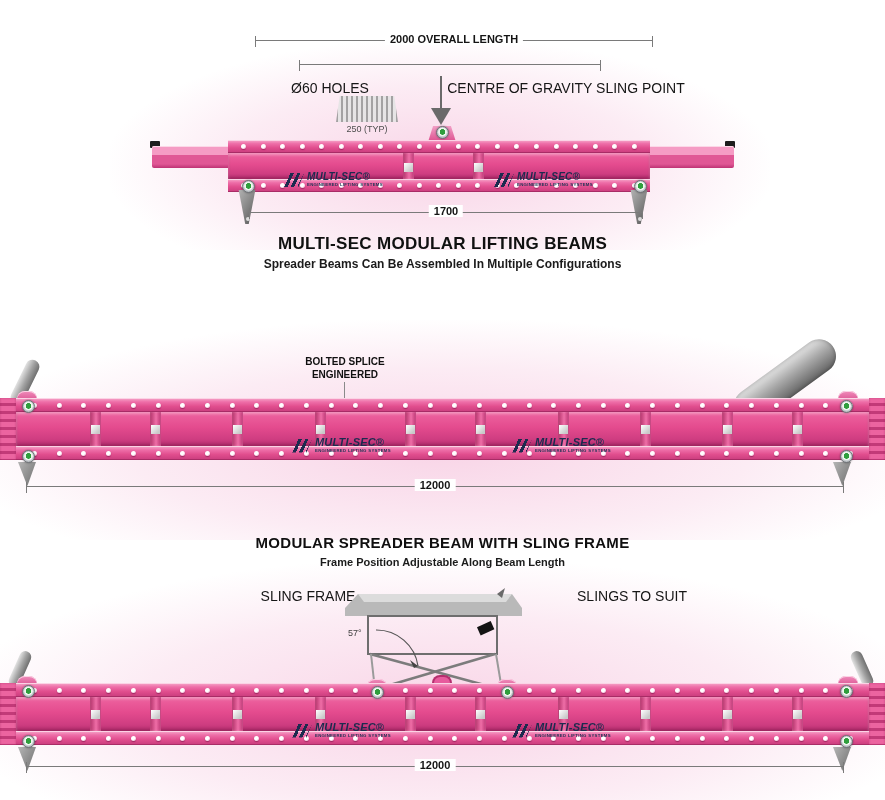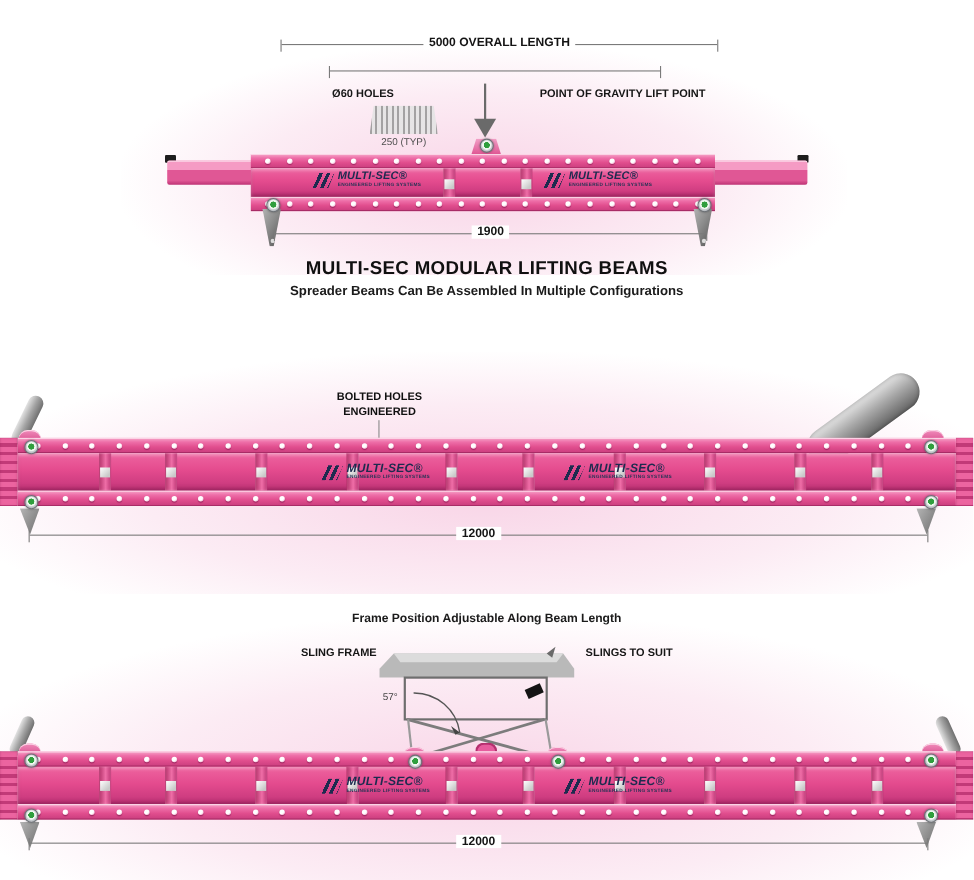--- a/index.html
+++ b/index.html
@@ -24,58 +24,58 @@
   .lugtab{position:absolute;width:20px;height:12px;background:linear-gradient(180deg,#f08cbb,#d64788);border-radius:8px 8px 0 0;box-shadow:inset 0 1px 0 #fbd3e5;}
   .droplate{position:absolute;width:22px;height:34px;background:linear-gradient(120deg,#b9b9b9 0%,#8b8b8b 45%,#4f4f4f 100%);clip-path:polygon(12% 0,88% 0,58% 100%,42% 100%);}
   .droplate::after{content:"";position:absolute;left:45%;bottom:3px;width:4px;height:4px;border-radius:50%;background:#ddd;}
   .tri-drop{position:absolute;width:18px;height:24px;background:linear-gradient(120deg,#b5b5b5,#6e6e6e);clip-path:polygon(0 0,100% 0,52% 100%);}
   .toplug{position:absolute;width:28px;height:16px;background:linear-gradient(180deg,#f2a0c7,#dd4d8d);clip-path:polygon(18% 0,82% 0,100% 100%,0 100%);}
   .eye{position:absolute;width:16px;height:11px;border-radius:8px 8px 0 0;background:#e75b9d;border:2px solid #b52f6e;border-bottom:none;}
   .linkbar{position:absolute;background:linear-gradient(90deg,#e3e3e3 0%,#a3a3a3 50%,#6f6f6f 100%);border-radius:8px;}
   .shackle{position:absolute;width:34px;height:118px;border-radius:17px;background:linear-gradient(90deg,#e6e6e6 0%,#a8a8a8 45%,#636363 100%);box-shadow:inset 0 0 4px rgba(0,0,0,.35);}
 
   
-  .logo{position:absolute;display:flex;align-items:center;gap:3px;}
+  .logo{position:absolute;display:flex;align-items:center;gap:3px;margin-top:16px;}
   .logo-mark{width:20px;height:14px;background:repeating-linear-gradient(115deg,#1d2b4f 0 3px,rgba(0,0,0,0) 3px 6px);clip-path:polygon(28% 0,100% 0,72% 100%,0 100%);}
   .logo-text{display:flex;flex-direction:column;line-height:1;}
   .logo-name{font-weight:bold;font-style:italic;color:#1d2b4f;font-size:10px;letter-spacing:.2px;white-space:nowrap;}
   .logo-sub{font-size:6px;transform:scale(.72);transform-origin:left top;color:#243355;font-weight:bold;letter-spacing:.4px;white-space:nowrap;}
   .logo.big .logo-name{font-size:11px;}
 
   
   .dim{position:absolute;height:0;border-top:1px solid #7a7a7a;}
   .dim::before,.dim::after{content:"";position:absolute;top:-5px;width:1px;height:11px;background:#7a7a7a;}
   .dim::before{left:-1px}.dim::after{right:-1px}
   .dim-label{position:absolute;transform:translateX(-50%);background:#fff;padding:0 5px;font-size:11px;font-weight:bold;color:#141414;white-space:nowrap;}
-  .note{position:absolute;transform:translateX(-50%);font-size:10px;font-weight:bold;color:#161616;white-space:nowrap;}
+  .note{position:absolute;transform:translateX(-50%);font-size:14px;font-weight:normal;color:#161616;white-space:nowrap;}
   .note.gray{color:#4e4e4e;font-weight:normal;font-size:9px;}
   .hatch{position:absolute;background:repeating-linear-gradient(90deg,#9a9a9a 0 2px,#e4e4e4 2px 5px);clip-path:polygon(6% 0,94% 0,100% 100%,0 100%);opacity:.9;}
   .vline{position:absolute;width:2px;background:#6a6a6a;}
   .arrowhead-down{position:absolute;width:0;height:0;border-left:10px solid transparent;border-right:10px solid transparent;border-top:17px solid #6a6a6a;}
   .leader{position:absolute;width:1px;background:#8a8a8a;}
   .title1{position:absolute;left:0;right:0;text-align:center;font-size:17px;font-weight:bold;color:#101010;letter-spacing:.3px;}
   .title2{position:absolute;left:0;right:0;text-align:center;font-size:12px;font-weight:bold;color:#1b1b1b;}
   .callout{position:absolute;text-align:center;font-size:10px;font-weight:bold;color:#101010;line-height:1.25;}
 </style>
 </head>
 <body>
 
 <div id="canvas">
 
   <div class="glow" style="left:110px;top:40px;width:660px;height:210px;"></div>
   <div class="glow" style="left:-40px;top:320px;width:965px;height:220px;"></div>
   <div class="glow" style="left:-40px;top:560px;width:965px;height:250px;"></div>
 
   <div class="dim" style="left:256px;top:40px;width:396px;"></div>
-  <div class="dim-label" style="left:454px;top:33px;">5000 OVERALL LENGTH</div>
+  <div class="dim-label" style="left:454px;top:33px;">2000 OVERALL LENGTH</div>
 
   <div class="dim" style="left:300px;top:64px;width:300px;"></div>
 
   <div class="note" style="left:330px;top:80px;">Ø60 HOLES</div>
-  <div class="note" style="left:566px;top:80px;">POINT OF GRAVITY LIFT POINT</div>
+  <div class="note" style="left:566px;top:80px;">CENTRE OF GRAVITY SLING POINT</div>
 
   <div class="hatch" style="left:336px;top:96px;width:62px;height:26px;"></div>
   <div class="note gray" style="left:367px;top:124px;">250 (TYP)</div>
 
   <div class="vline" style="left:440px;top:76px;height:34px;"></div>
   <div class="arrowhead-down" style="left:431px;top:108px;"></div>
 
   <div class="endnub" style="left:150px;top:141px;"></div>
   <div class="endnub" style="left:725px;top:141px;"></div>
   <div class="endbar" style="left:152px;top:146px;width:78px;"></div>
@@ -155,27 +155,27 @@
         <span class="logo-sub">ENGINEERED LIFTING SYSTEMS</span>
       </div>
   </div>
 
   <div class="droplate" style="left:236px;top:190px;"></div>
   <div class="droplate" style="left:628px;top:190px;"></div>
   <div class="pin" style="left:242px;top:180px;"></div>
   <div class="pin" style="left:634px;top:180px;"></div>
 
   <div class="dim" style="left:250px;top:212px;width:392px;"></div>
-  <div class="dim-label" style="left:446px;top:205px;">1900</div>
+  <div class="dim-label" style="left:446px;top:205px;">1700</div>
 
   <div class="title1" style="top:234px;">MULTI-SEC MODULAR LIFTING BEAMS</div>
   <div class="title2" style="top:257px;">Spreader Beams Can Be Assembled In Multiple Configurations</div>
 
   <div class="callout" style="left:287px;top:356px;width:116px;">
-    <div>BOLTED HOLES</div>
+    <div>BOLTED SPLICE</div>
     <div>ENGINEERED</div>
   </div>
   <div class="leader" style="left:344px;top:382px;height:16px;"></div>
 
   <div class="linkbar" style="left:18px;top:358px;width:14px;height:48px;transform:rotate(26deg);"></div>
   <div class="shackle" style="left:768px;top:322px;transform:rotate(54deg);"></div>
 
   <div class="lugtab" style="left:17px;top:391px;"></div>
   <div class="lugtab" style="left:838px;top:391px;"></div>
 
@@ -291,24 +291,25 @@
   <div class="pin" style="left:22px;top:400px;"></div>
   <div class="pin" style="left:840px;top:400px;"></div>
   <div class="tri-drop" style="left:18px;top:462px;"></div>
   <div class="tri-drop" style="left:833px;top:462px;"></div>
   <div class="pin" style="left:22px;top:450px;"></div>
   <div class="pin" style="left:840px;top:450px;"></div>
 
   <div class="dim" style="left:27px;top:486px;width:816px;"></div>
   <div class="dim-label" style="left:435px;top:479px;">12000</div>
 
+  <div class="title1" style="top:534px;font-size:15px;">MODULAR SPREADER BEAM WITH SLING FRAME</div>
   <div class="title2" style="top:556px;font-size:11px;">Frame Position Adjustable Along Beam Length</div>
 
   <div class="note" style="left:285px;top:588px;padding-left:46px;">SLING FRAME</div>
-  <div class="note" style="left:572px;top:588px;">SLINGS TO SUIT</div>
+  <div class="note" style="left:632px;top:588px;">SLINGS TO SUIT</div>
 
   <svg class="abs" style="left:330px;top:586px;" width="210" height="112" viewBox="0 0 210 112">
     <polygon points="15,22 28,8 182,8 192,22 192,30 15,30" fill="#b9b9b9"></polygon>
     <polygon points="28,8 182,8 176,16 34,16" fill="#dcdcdc"></polygon>
     <rect x="38" y="30" width="129" height="38" fill="none" stroke="#6e6e6e" stroke-width="2"></rect>
     <line x1="40" y1="68" x2="173" y2="104" stroke="#7c7c7c" stroke-width="2.5"></line>
     <line x1="165" y1="68" x2="43" y2="104" stroke="#7c7c7c" stroke-width="2.5"></line>
     <line x1="45" y1="104" x2="41" y2="68" stroke="#9a9a9a" stroke-width="2"></line>
     <line x1="172" y1="104" x2="166" y2="68" stroke="#9a9a9a" stroke-width="2"></line>
     <path d="M 46 44 A 42 42 0 0 1 88 80" fill="none" stroke="#555" stroke-width="1.2"></path>

